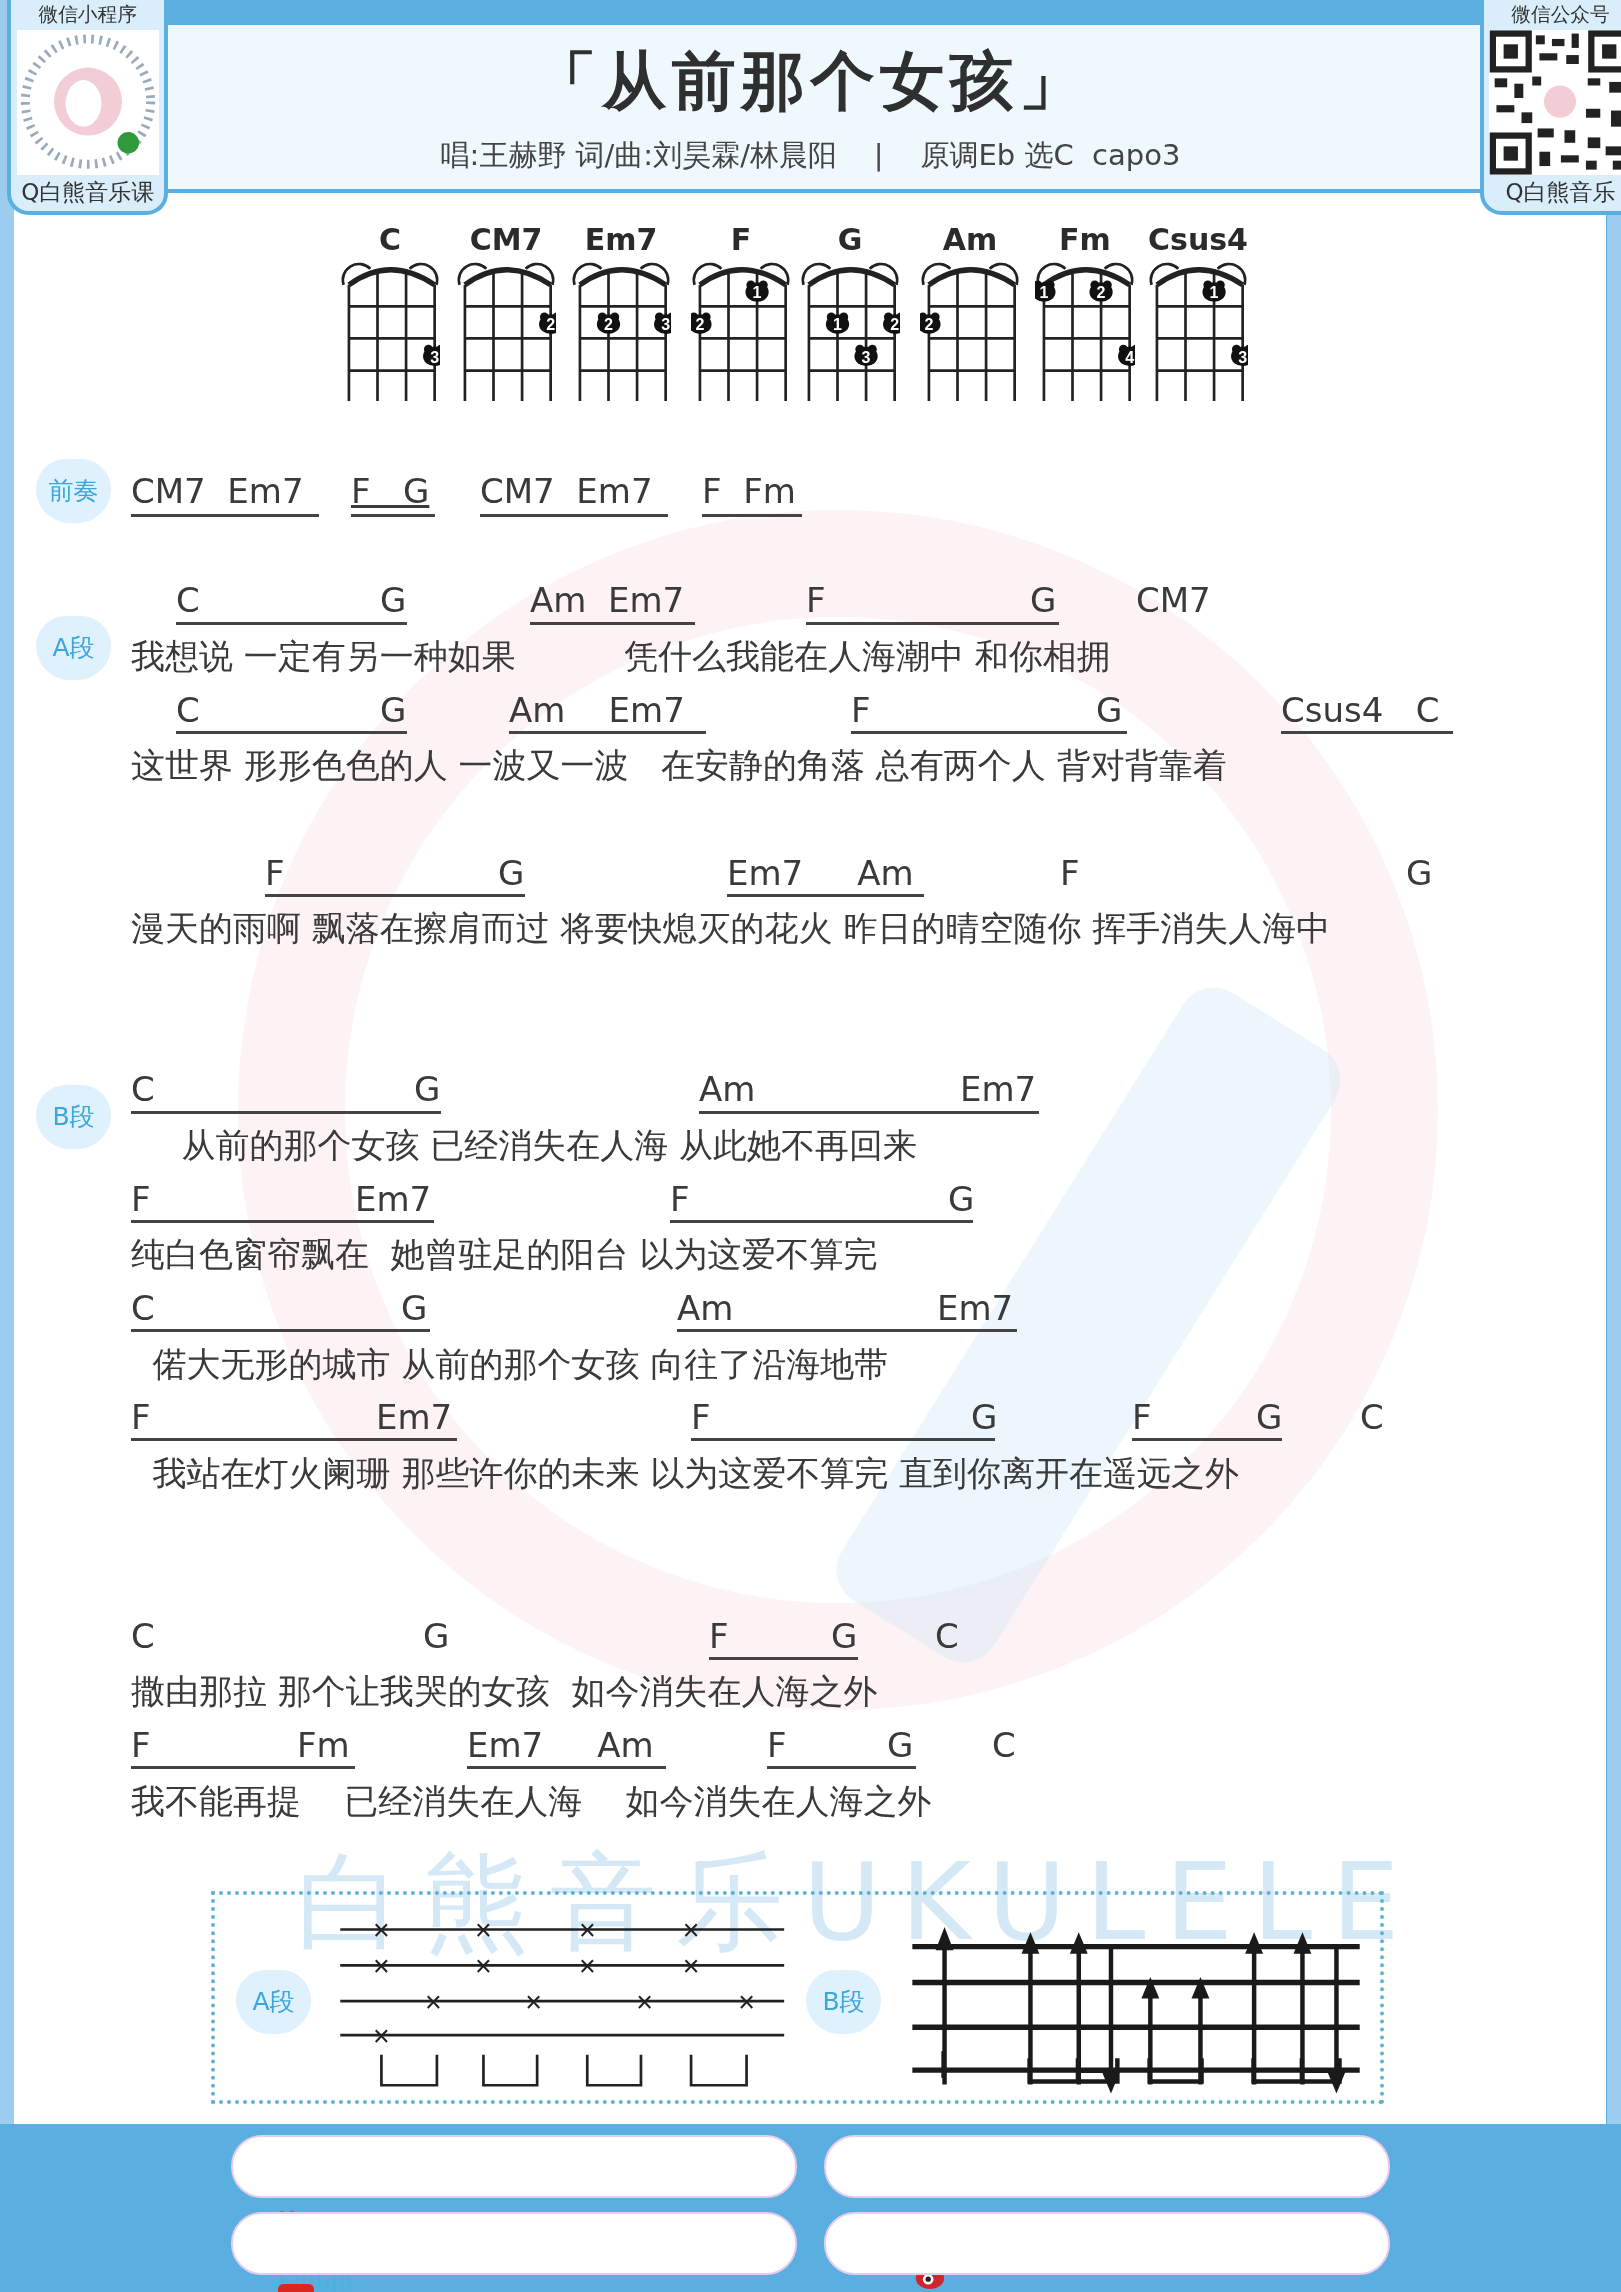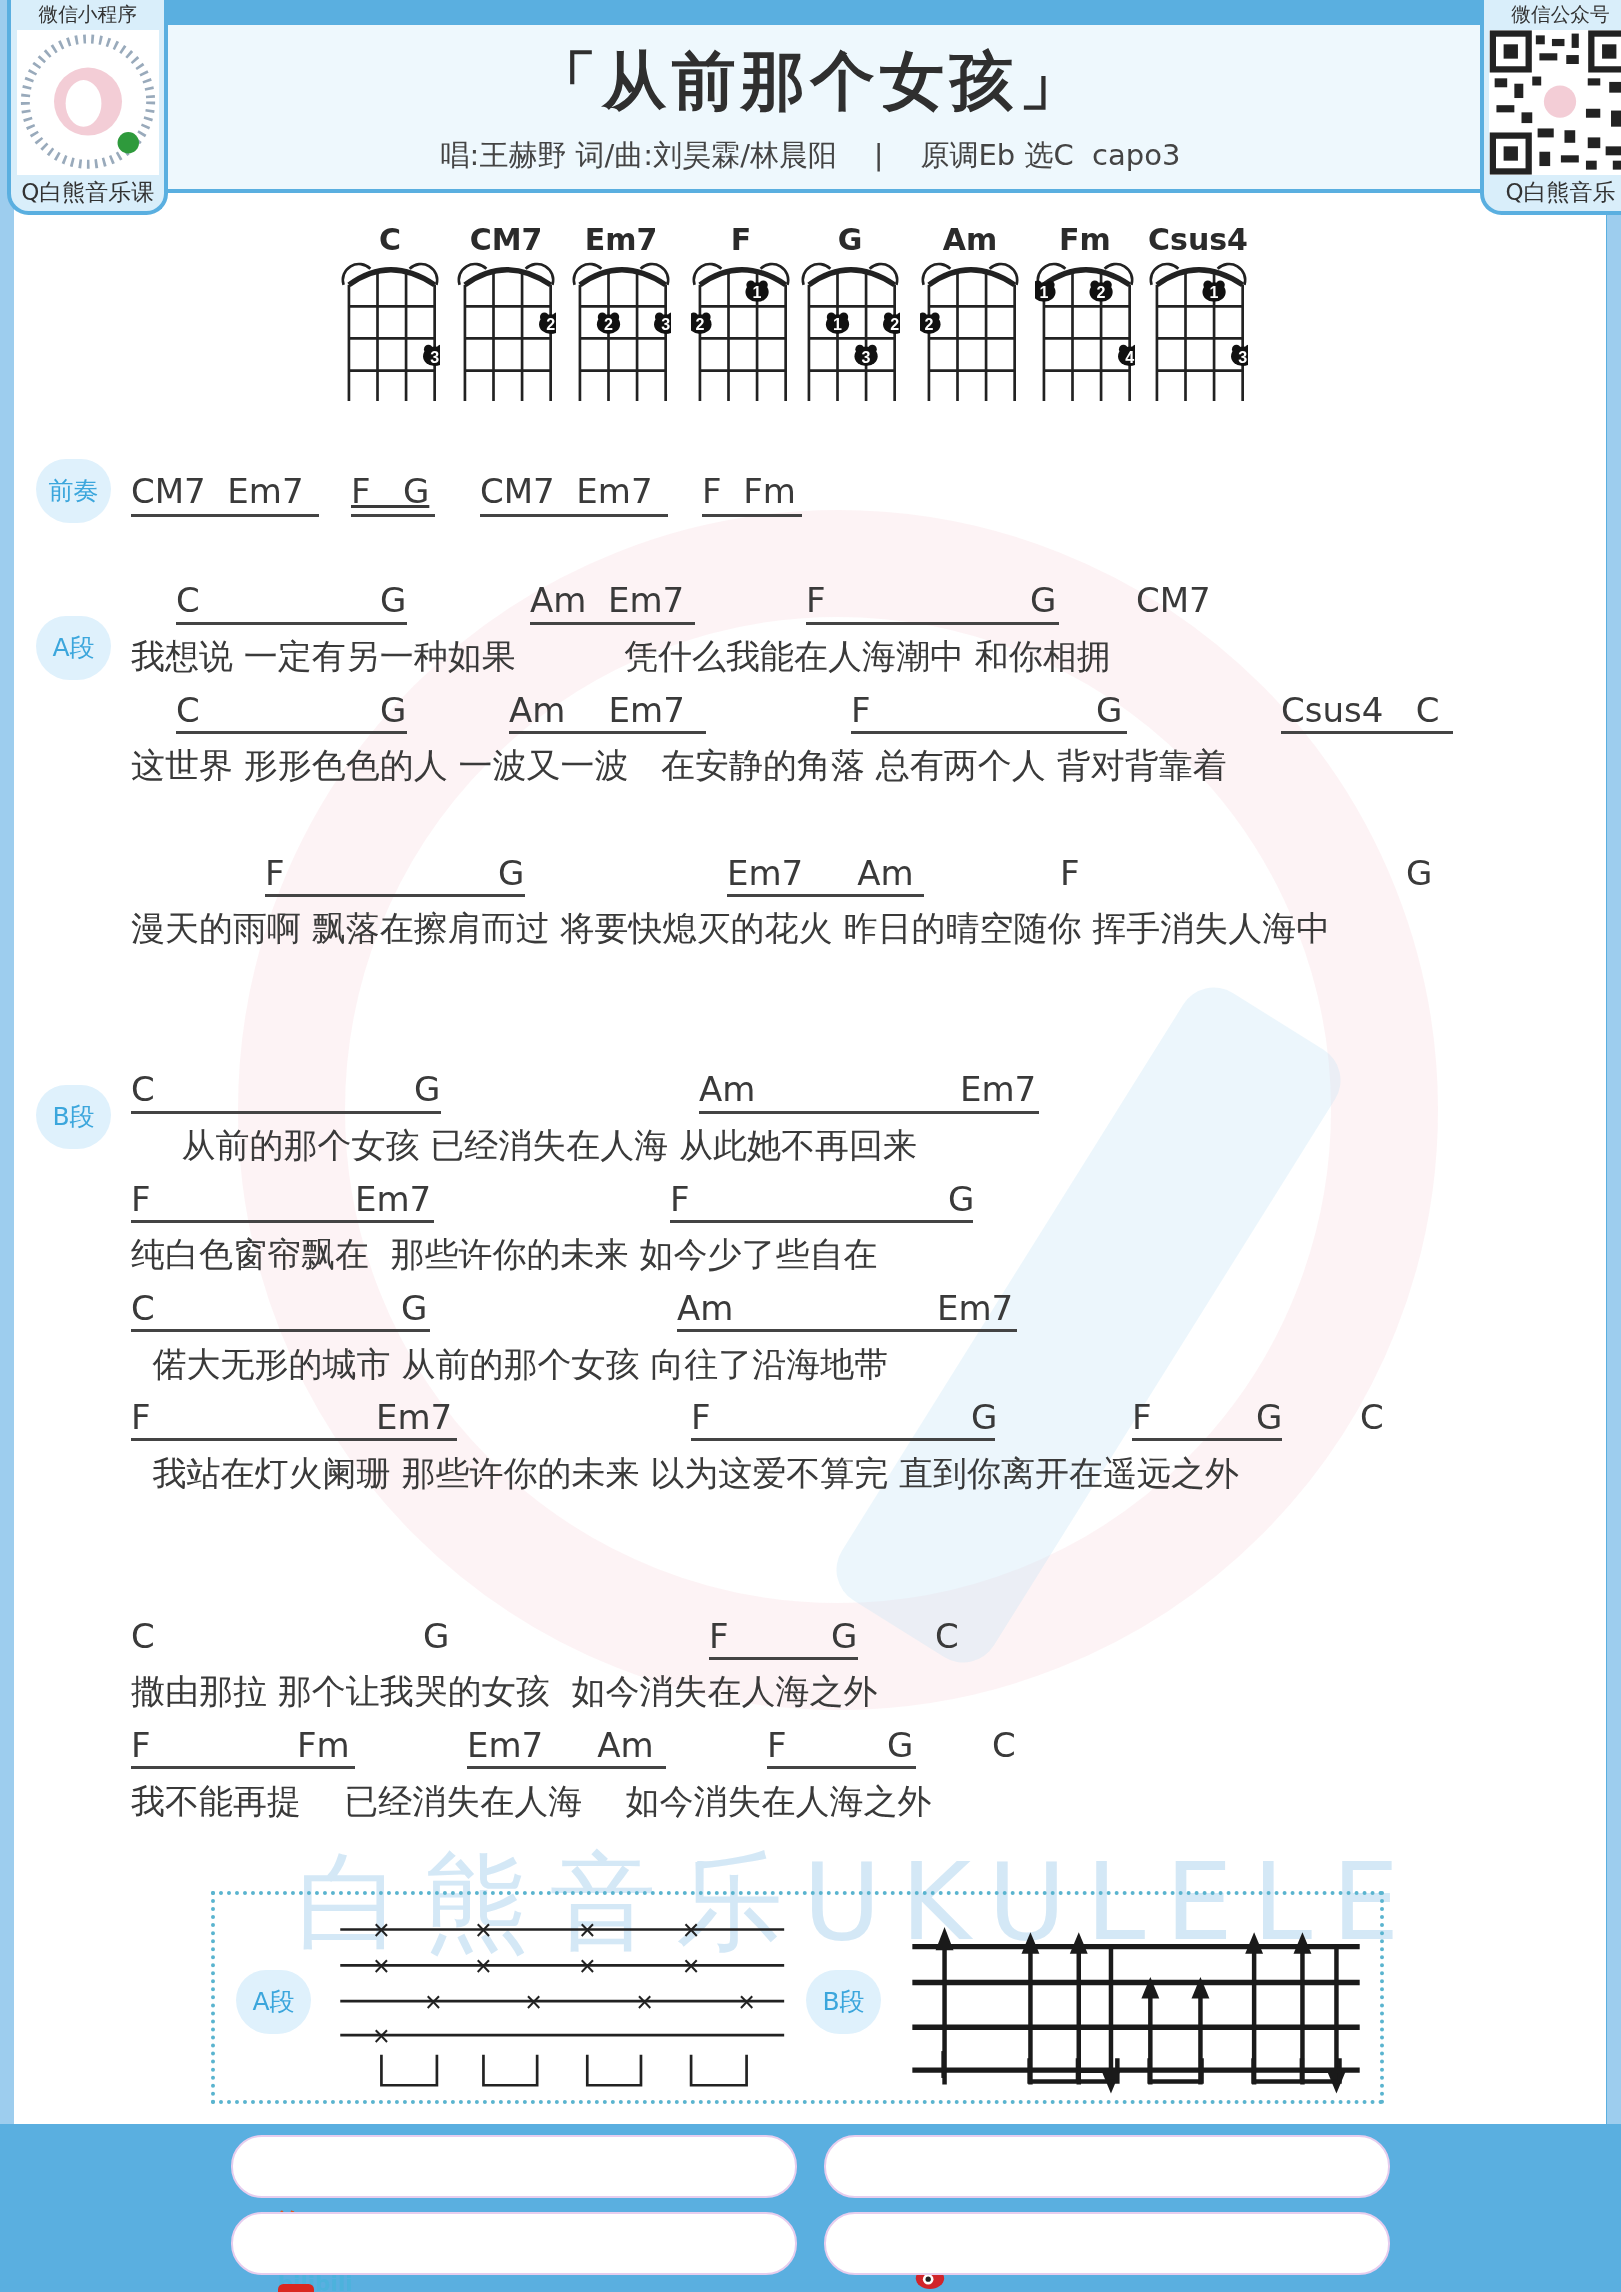--- a/index.html
+++ b/index.html
@@ -361,21 +361,21 @@
     <div class="line" style="left: 131px; top: 906px;">漫天的雨啊 飘落在擦肩而过 将要快熄灭的花火 昨日的晴空随你 挥手消失人海中</div>
     <div class="chordtext" style="left: 131px; top: 1069px;">C</div>
     <div class="chordtext" style="left: 414px; top: 1069px;">G</div>
     <div class="chordtext" style="left: 699px; top: 1069px;">Am</div>
     <div class="chordtext" style="left: 960px; top: 1069px;">Em7</div>
     <div class="line" style="left: 149px; top: 1123px;">   从前的那个女孩 已经消失在人海 从此她不再回来</div>
     <div class="chordtext" style="left: 131px; top: 1179px;">F</div>
     <div class="chordtext" style="left: 355px; top: 1179px;">Em7</div>
     <div class="chordtext" style="left: 670px; top: 1179px;">F</div>
     <div class="chordtext" style="left: 948px; top: 1179px;">G</div>
-    <div class="line" style="left: 131px; top: 1232px;">纯白色窗帘飘在  那些许你的未来 如今少了些自在</div>
+    <div class="line" style="left: 131px; top: 1232px;">纯白色窗帘飘在  她曾驻足的阳台 以为这爱不算完</div>
     <div class="chordtext" style="left: 131px; top: 1288px;">C</div>
     <div class="chordtext" style="left: 401px; top: 1288px;">G</div>
     <div class="chordtext" style="left: 677px; top: 1288px;">Am</div>
     <div class="chordtext" style="left: 937px; top: 1288px;">Em7</div>
     <div class="line" style="left: 131px; top: 1342px;">  偌大无形的城市 从前的那个女孩 向往了沿海地带</div>
     <div class="chordtext" style="left: 131px; top: 1397px;">F</div>
     <div class="chordtext" style="left: 376px; top: 1397px;">Em7</div>
     <div class="chordtext" style="left: 691px; top: 1397px;">F</div>
     <div class="chordtext" style="left: 971px; top: 1397px;">G</div>
     <div class="chordtext" style="left: 1132px; top: 1397px;">F</div>

